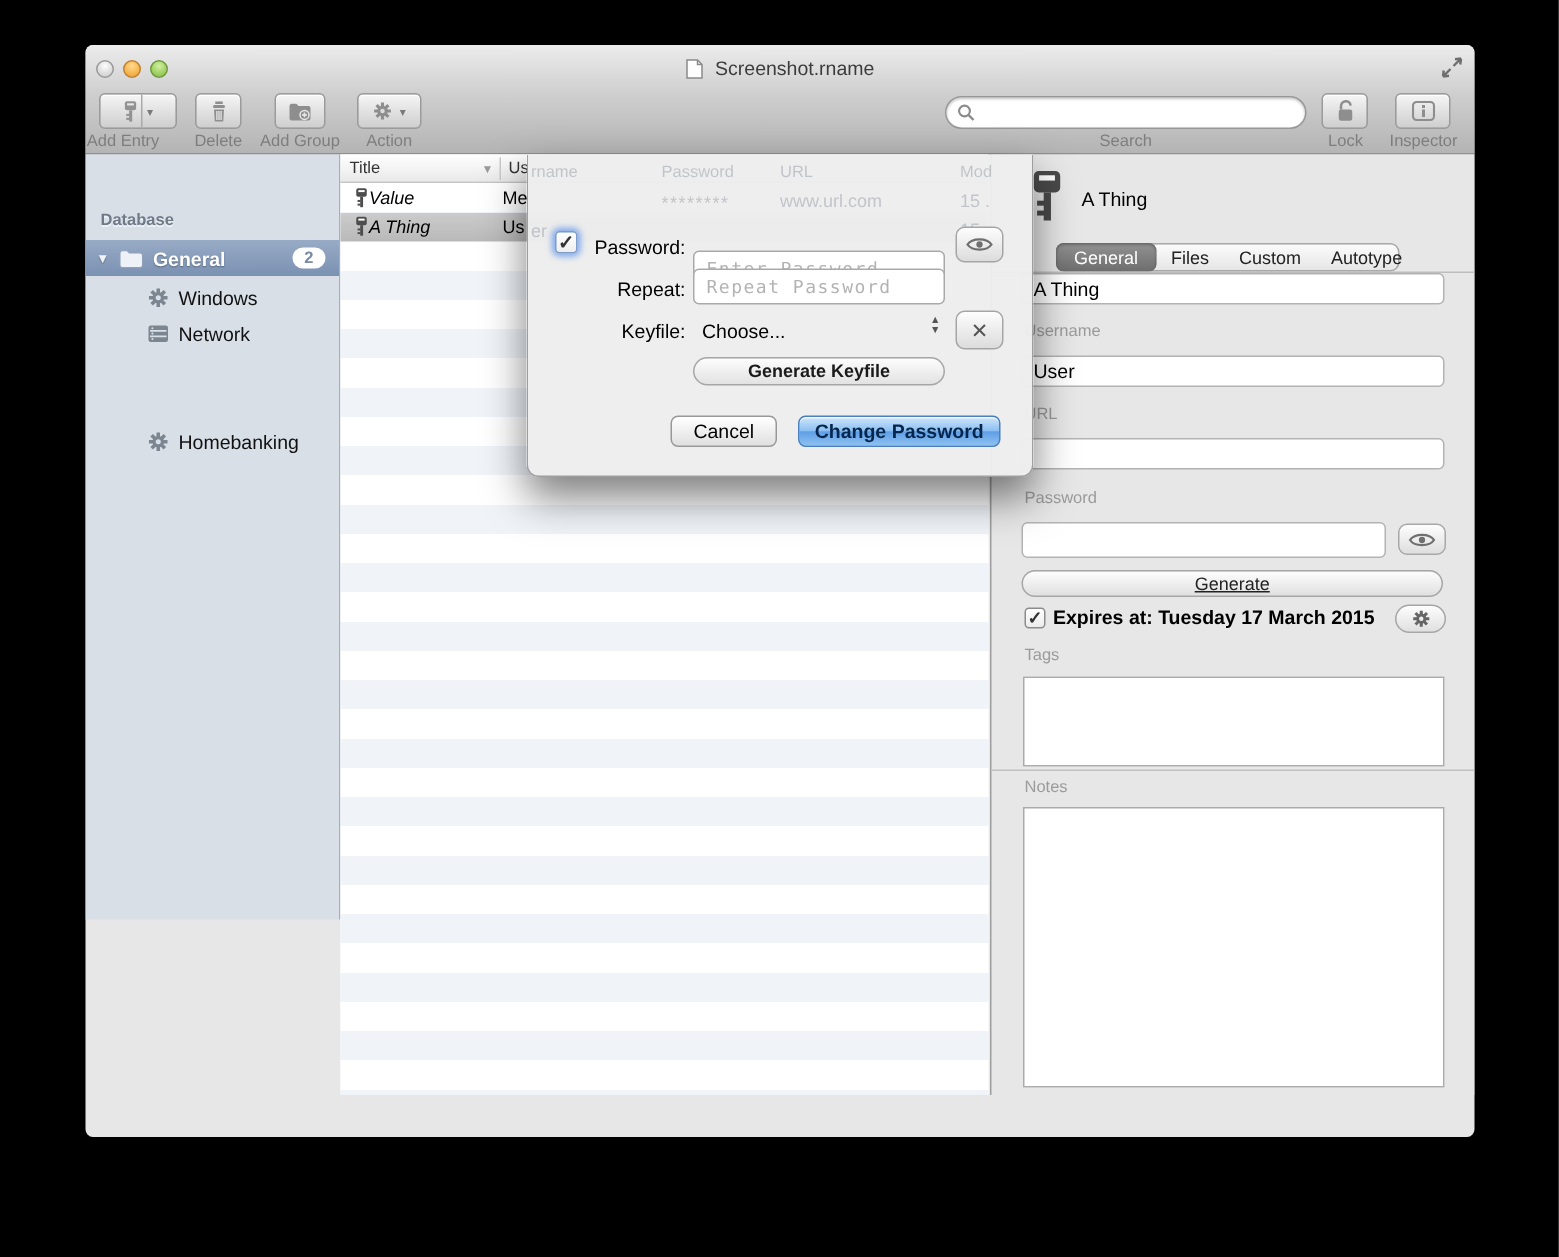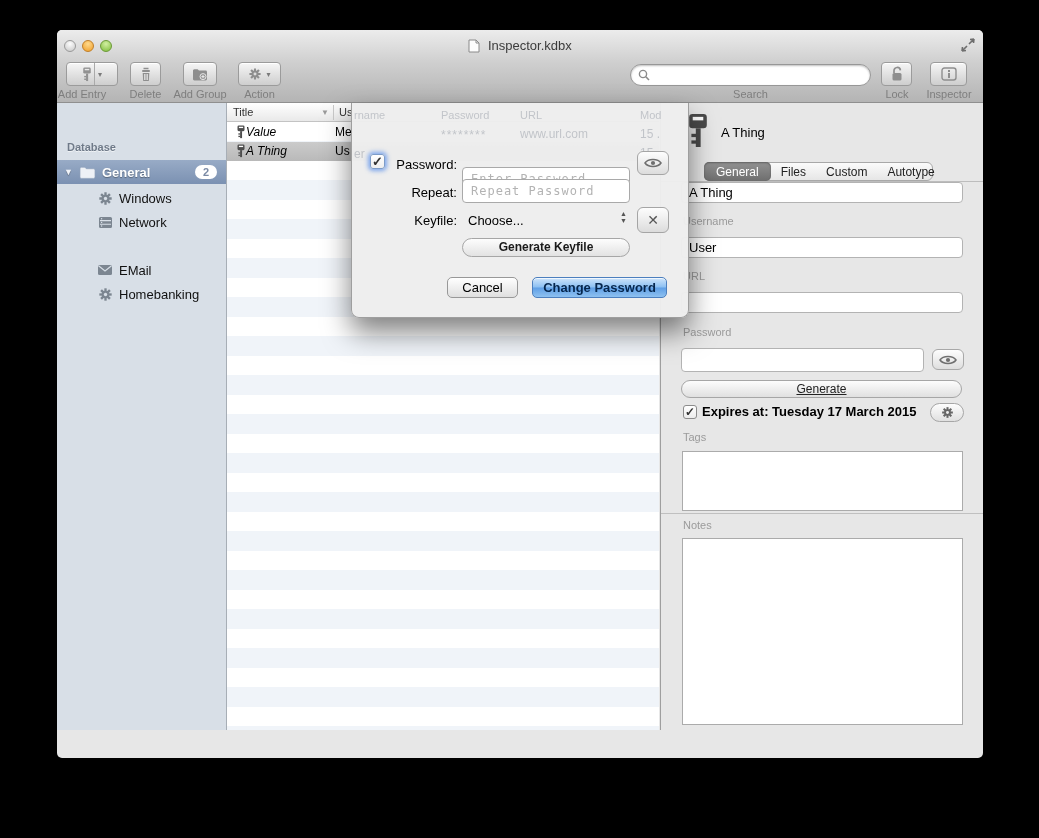--- a/index.html
+++ b/index.html
@@ -22,21 +22,21 @@
     display:flex;align-items:center;justify-content:center;}
   .tbtn .split{width:1px;height:100%;background:#aaa;margin:0 2px;}
   .tlabel{position:absolute;top:58px;font-size:11px;color:#7e7e7e;text-align:center;}
   .searchfield{position:absolute;left:573px;top:34px;width:241px;height:22px;border-radius:11px;
     border:1px solid #979797;background:#fff;box-shadow:inset 0 1px 2px rgba(0,0,0,.25);
     display:flex;align-items:center;padding-left:7px;}
   .searchfield input{border:none;outline:none;background:transparent;flex:1;font-size:12px;margin-left:4px;}
   .caret{font-size:8px;color:#7a7a7a;margin-left:1px;}
   
   .main{position:absolute;left:0;top:73px;width:926px;height:627px;}
-  .sidebar{position:absolute;left:0;top:0;width:170px;height:627px;background:#d8dfe7;border-right:1px solid #a7aeb6;}
+  .sidebar{position:absolute;left:0;top:0;width:170px;height:510px;background:#d8dfe7;border-right:1px solid #a7aeb6;}
   .sb-header{position:absolute;left:10px;top:38px;font-size:11px;font-weight:bold;color:#6f7a89;
     text-shadow:0 1px 0 rgba(255,255,255,.6);}
   .sb-group{position:absolute;left:0;top:57px;width:100%;height:24px;
     background:linear-gradient(#98abc6,#7b91b2);display:flex;align-items:center;
     color:#fff;font-weight:bold;font-size:13px;text-shadow:0 1px 1px rgba(0,0,0,.35);}
   .sb-group .disc{margin-left:7px;font-size:9px;color:#f0f3f8;}
   .sb-group .badge{margin-left:auto;margin-right:9px;background:#fff;color:#7a8aa5;border-radius:9px;
     font-size:11px;font-weight:bold;padding:1px 8px;text-shadow:none;}
   .sb-item{position:absolute;left:0;width:100%;height:24px;display:flex;align-items:center;
     font-size:13px;color:#111;}
@@ -115,21 +115,21 @@
 
   <div class="chrome">
     <div class="tl gray"></div>
     <div class="tl orange"></div>
     <div class="tl green"></div>
     <div class="wtitle">
       <svg width="12" height="14" viewBox="0 0 12 14">
           <path d="M1 1h7l3 3v9H1z" fill="#fdfdfd" stroke="#8a8a8a"></path>
           <path d="M8 1v3h3" fill="none" stroke="#8a8a8a"></path>
         </svg>
-      <span>Inspector.kdbx</span>
+      <span>Screenshot.rname</span>
     </div>
     <div class="fsbtn">
       <svg width="16" height="16" viewBox="0 0 16 16">
           <g stroke="#6e6e6e" stroke-width="1.6" fill="#6e6e6e">
             <path d="M9 7l5-5M14 2l-4 .5M14 2l-.5 4"></path>
             <path d="M7 9l-5 5M2 14l4-.5M2 14l.5-4"></path>
           </g>
         </svg>
     </div>
 
@@ -239,29 +239,20 @@
         <span class="ic">
             <svg width="15" height="13" viewBox="0 0 15 13">
               <rect x="1" y="1" width="13" height="11" rx="1.5" fill="#7c8691"></rect>
               <path d="M2 4.6h11M2 8.2h11" stroke="#d8dfe7" stroke-width="1.1"></path>
               <circle cx="3.6" cy="2.8" r=".7" fill="#d8dfe7"></circle>
               <circle cx="3.6" cy="6.4" r=".7" fill="#d8dfe7"></circle>
               <circle cx="3.6" cy="10" r=".7" fill="#d8dfe7"></circle>
             </svg>
           </span>
         <span>Network</span>
-      </div>
-      <div class="sb-item" style="top:155px;">
-        <span class="ic">
-            <svg width="16" height="12" viewBox="0 0 16 12">
-              <rect x="1" y="1" width="14" height="10" rx="1.5" fill="#7c8691"></rect>
-              <path d="M1.5 1.8L8 7l6.5-5.2" fill="none" stroke="#d8dfe7" stroke-width="1.1"></path>
-            </svg>
-          </span>
-        <span>EMail</span>
       </div>
       <div class="sb-item" style="top:179px;">
         <span class="ic">
             <svg width="15" height="15" viewBox="-8 -8 16 16">
               <g stroke="#7c8691" stroke-width="2.5">
                 <line y1="-6.6" y2="6.6"></line>
                 <line x1="-6.6" x2="6.6"></line>
                 <line x1="-4.7" y1="-4.7" x2="4.7" y2="4.7"></line>
                 <line x1="-4.7" y1="4.7" x2="4.7" y2="-4.7"></line>
               </g>

